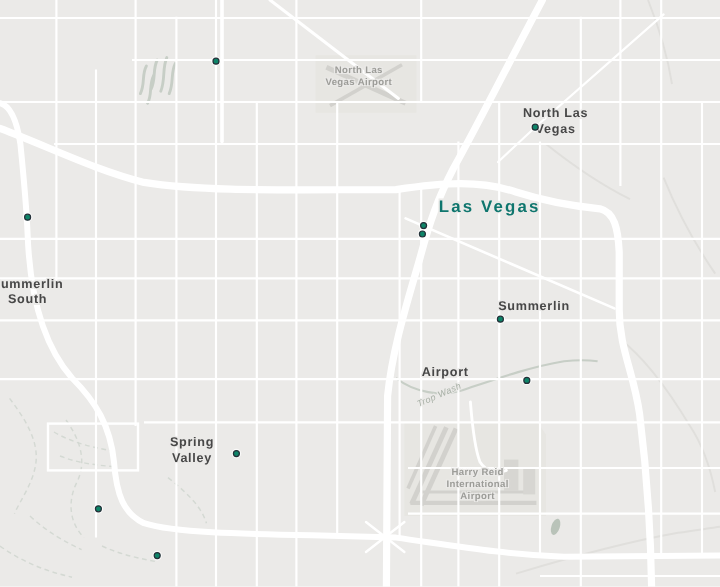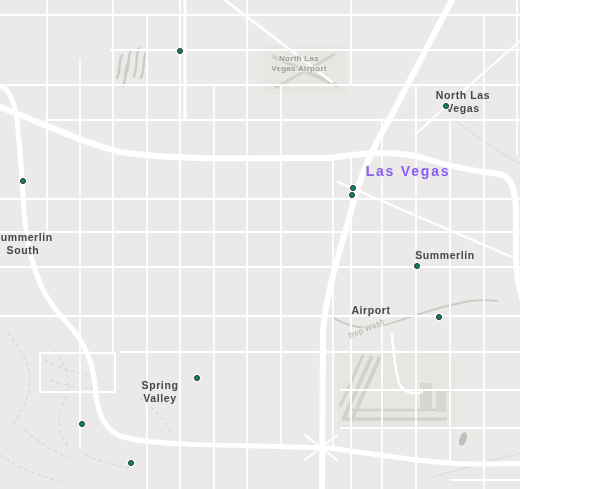--- a/index.html
+++ b/index.html
@@ -1,30 +1,30 @@
 <!DOCTYPE html>
 <html><head>
 <meta charset="utf-8">
 <style>
   html,body{margin:0;padding:0;background:#fff;}
   .map{
-    position:relative;width:520px;height:489px;overflow:hidden;
+    position:relative;width:600px;height:489px;overflow:hidden;
     background:#ebeae8;
     font-family:"Liberation Sans", sans-serif;
   }
   .map svg{position:absolute;left:0;top:0;display:block;}
   .layer{position:absolute;inset:0;}
   
   .lbl{
     position:absolute;transform:translate(-50%,-50%);
     white-space:pre-line;text-align:center;line-height:1.25;
     text-shadow:-1px -1px 0 #ebeae8,1px -1px 0 #ebeae8,-1px 1px 0 #ebeae8,1px 1px 0 #ebeae8,0 0 3px #ebeae8;
     pointer-events:none;user-select:none;
   }
-  .lbl-major{font-size:14px;font-weight:600;letter-spacing:1.8px;color:#8b5cf6;}
+  .lbl-major{font-size:14px;font-weight:600;letter-spacing:1.8px;color:#0f766e;}
   .lbl-city{font-size:10.5px;font-weight:600;letter-spacing:0.6px;color:#474747;}
   .lbl-airport{font-size:8px;font-weight:600;letter-spacing:0.3px;color:#9c9c98;}
   .lbl-wash{font-size:7.5px;font-weight:400;font-style:italic;letter-spacing:0.4px;color:#a8b0a6;}
   
   .marker{
     position:absolute;width:4px;height:4px;border-radius:50%;
     background:#0e8468;border:1.6px solid #243038;
     box-shadow:0 0 0 1px rgba(255,255,255,0.75);
     transform:translate(-50%,-50%);cursor:pointer;
   }
@@ -139,22 +139,25 @@
     <div class="lbl lbl-airport" style="left: 299px; top: 64px;">North Las
 Vegas Airport</div>
     <div class="lbl lbl-city" style="left: 463px; top: 102px;">North Las
 Vegas</div>
     <div class="lbl lbl-major" style="left: 408px; top: 172px;">Las Vegas</div>
     <div class="lbl lbl-city" style="left: 23px; top: 244px;">Summerlin
 South</div>
     <div class="lbl lbl-city" style="left: 445px; top: 256px;">Summerlin</div>
     <div class="lbl lbl-city" style="left: 371px; top: 311px;">Airport</div>
     <div class="lbl lbl-wash" style="left: 366px; top: 329px; transform: translate(-50%, -50%) rotate(-24deg);">Trop Wash</div>
-    <div class="lbl lbl-city" style="left: 160px; top: 392px;">Spring
+    <div class="lbl lbl-city" style="left: 160px; top: 376px;">Spring
 Valley</div>
+    <div class="lbl lbl-airport" style="left: 398px; top: 404px;">Harry Reid
+International
+Airport</div>
   </div>
 
   <div class="layer">
       <div class="marker" style="left: 180px; top: 51px;"></div>
       <div class="marker" style="left: 23px; top: 181px;"></div>
       <div class="marker" style="left: 446px; top: 106px;"></div>
       <div class="marker" style="left: 353px; top: 188px;"></div>
       <div class="marker" style="left: 352px; top: 195px;"></div>
       <div class="marker" style="left: 417px; top: 266px;"></div>
       <div class="marker" style="left: 439px; top: 317px;"></div>

